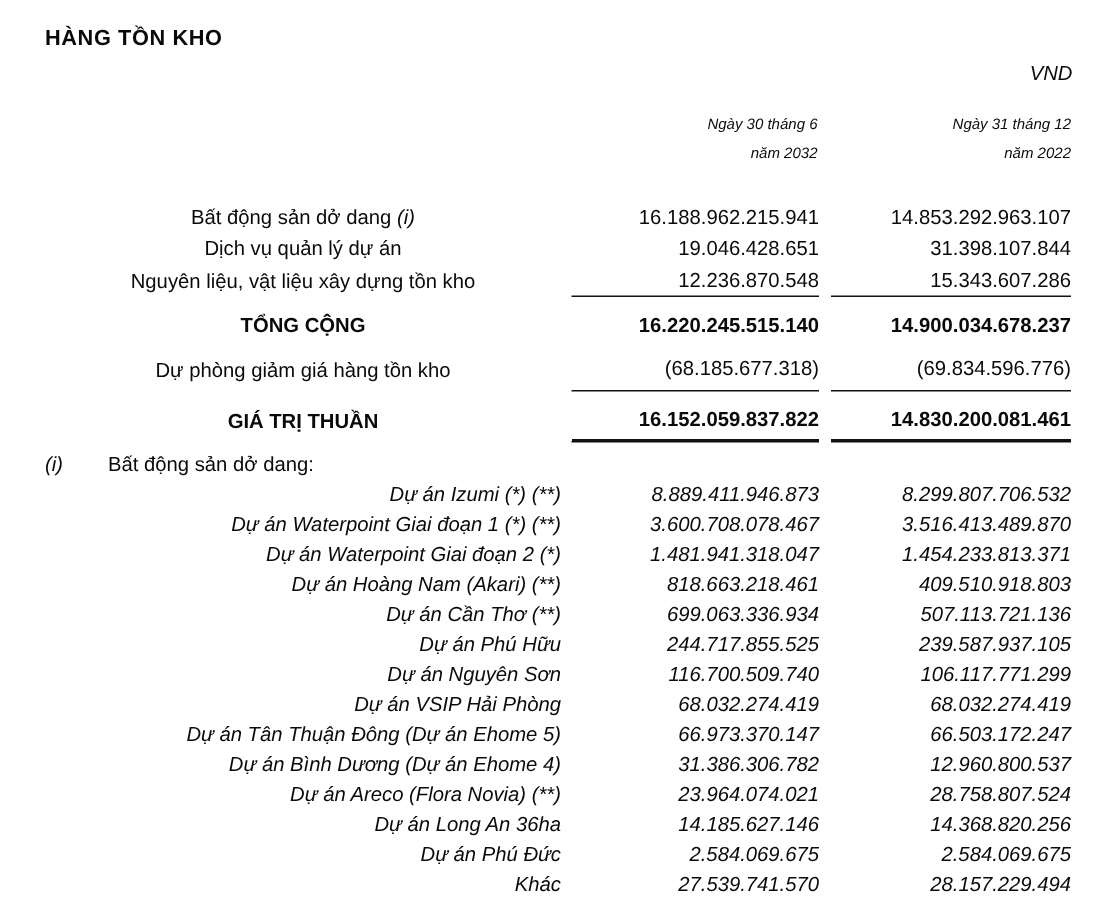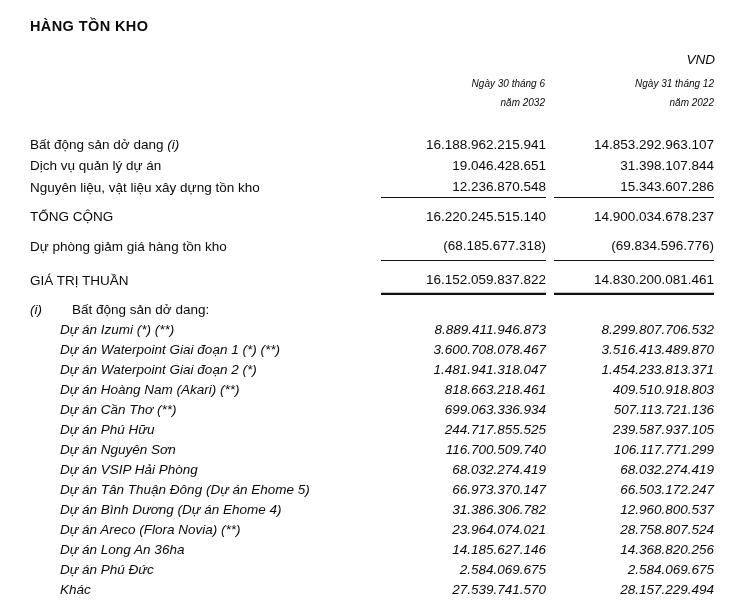--- a/index.html
+++ b/index.html
@@ -33,21 +33,21 @@
     top: 18px;
     font-size: 14.5px;
     font-weight: bold;
     letter-spacing: 0.4px;
     white-space: nowrap;
   }
 
   
   .currency-unit {
     position: absolute;
-    top: 52px;
+    top: 41px;
     right: 22px;
     width: 160px;
     text-align: right;
     font-size: 13.5px;
     font-style: italic;
     white-space: nowrap;
   }
 
   
   .col-head {
@@ -77,27 +77,27 @@
     padding: 0;
     vertical-align: bottom;
     white-space: nowrap;
   }
   .main-table col.lbl  { width: 344px; }
   .main-table col.gap  { width: 7px;   }
   .main-table col.num1 { width: 165px; }
   .main-table col.gap2 { width: 8px;   }
   .main-table col.num2 { width: 160px; }
 
-  .cell-label { text-align: left; height: 21px; line-height: 21px; margin-top: 40px; }
+  .cell-label { text-align: center; height: 21px; line-height: 21px; margin-top: 40px; }
   .cell-num   { text-align: right; height: 21px; line-height: 21px; }
 
   .row-tall .cell-label,
   .row-tall .cell-num { height: 29px; line-height: 29px; }
 
-  .bold { font-weight: normal; }
+  .bold { font-weight: bold; }
   .note-mark { font-style: italic; }
 
   
   .rule-top .cell-num  { border-top: 1.3px solid #111; }
   .rule-dbl .cell-num  {
     border-bottom: 1.3px solid #111;
     box-shadow: inset 0 -4px 0 -2.7px #111;
   }
   .pad-above .cell-num,
   .pad-above .cell-label { padding-top: 4px; }
@@ -142,21 +142,21 @@
   .detail-table col.dnum1 { width: 165px; }
   .detail-table col.dgap2 { width: 8px;   }
   .detail-table col.dnum2 { width: 160px; }
   .detail-table td {
     padding: 0;
     height: 20px;
     line-height: 20px;
     white-space: nowrap;
     vertical-align: bottom;
   }
-  .detail-table td.d-label { text-align: left; padding-left: 30px; margin-top: 13px; }
+  .detail-table td.d-label { text-align: right; padding-left: 30px; margin-top: 13px; }
   .detail-table td.d-num   { text-align: right; }
 </style>
 </head>
 <body>
 
 <div class="page">
 
   <div class="doc-title">HÀNG TỒN KHO</div>
 
   <div class="currency-unit">VND</div>

